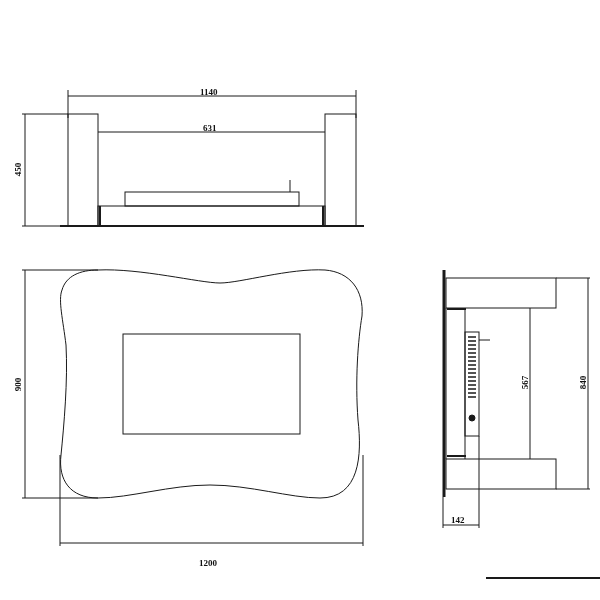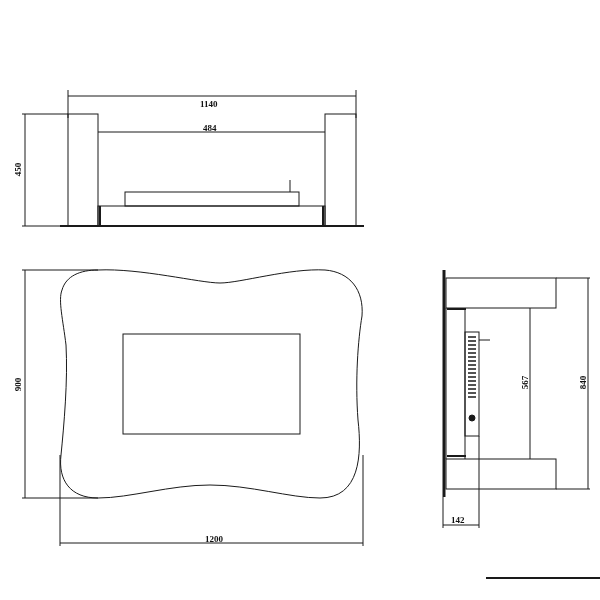--- a/index.html
+++ b/index.html
@@ -91,20 +91,20 @@
 
       <line x1="443" y1="497" x2="443" y2="528"></line>
       <line x1="479" y1="436" x2="479" y2="528"></line>
       <line x1="443" y1="525" x2="479" y2="525"></line>
 
       <line x1="486" y1="578" x2="600" y2="578" stroke-width="2"></line>
     </g>
   </g>
 </svg>
 
-<span class="lbl" style="left:200px;top:88px;margin-top:12px;">1140</span>
-<span class="lbl" style="left:203px;top:124px;">484</span>
+<span class="lbl" style="left:200px;top:88px;">1140</span>
+<span class="lbl" style="left:203px;top:124px;">631</span>
 <span class="lbl rot" style="left:12px;top:165px;">450</span>
 <span class="lbl rot" style="left:12px;top:380px;">900</span>
-<span class="lbl" style="left:199px;top:535px;margin-left:6px;">1200</span>
+<span class="lbl" style="left:199px;top:559px;">1200</span>
 <span class="lbl rot" style="left:519px;top:378px;">567</span>
 <span class="lbl rot" style="left:577px;top:378px;">840</span>
 <span class="lbl" style="left:451px;top:516px;text-align:right;">142</span>
 
 </body></html>

